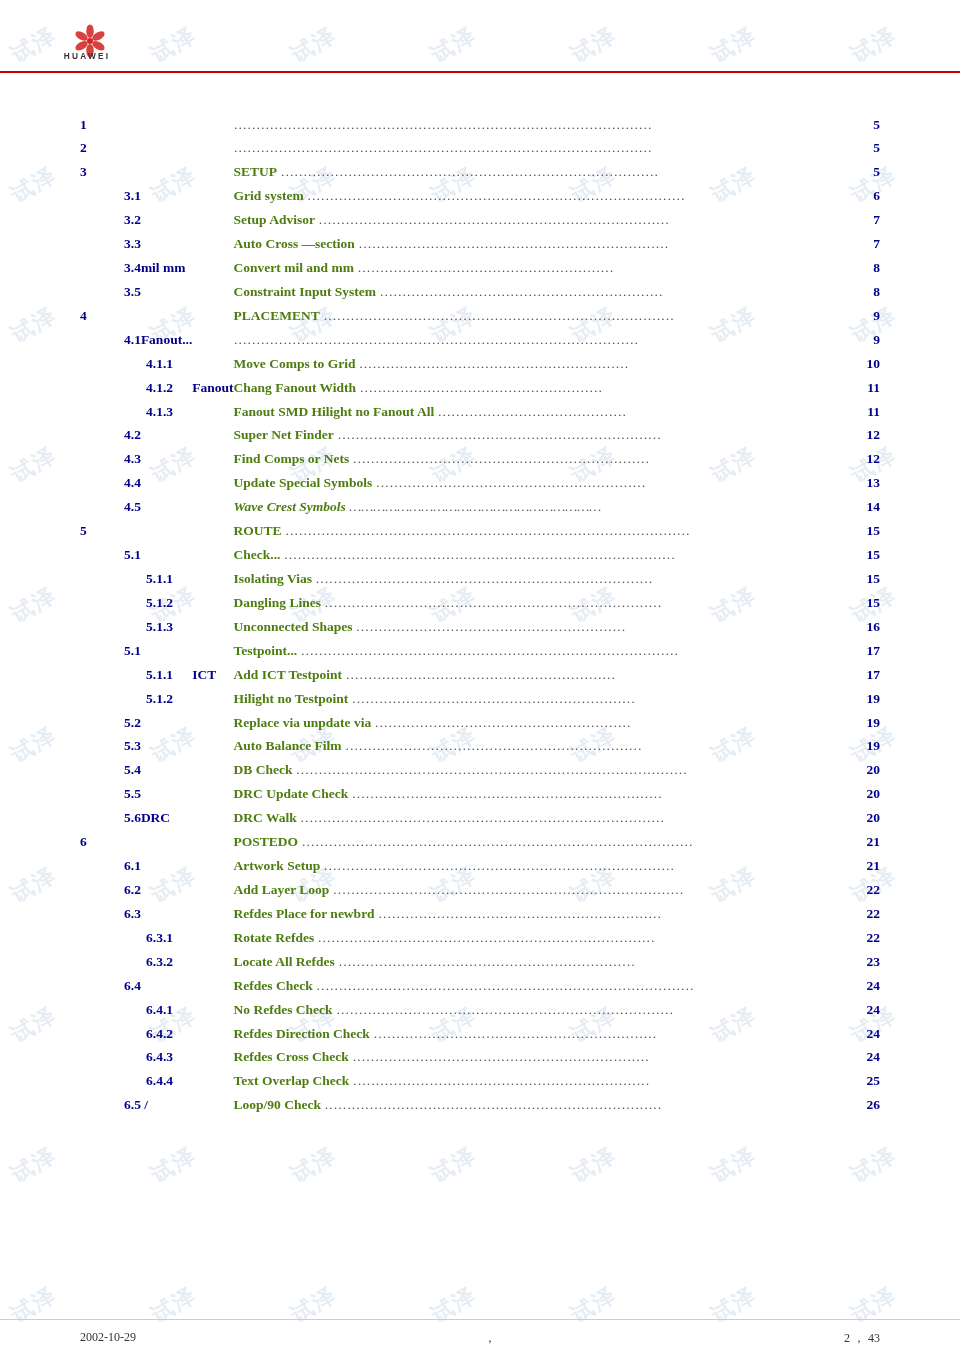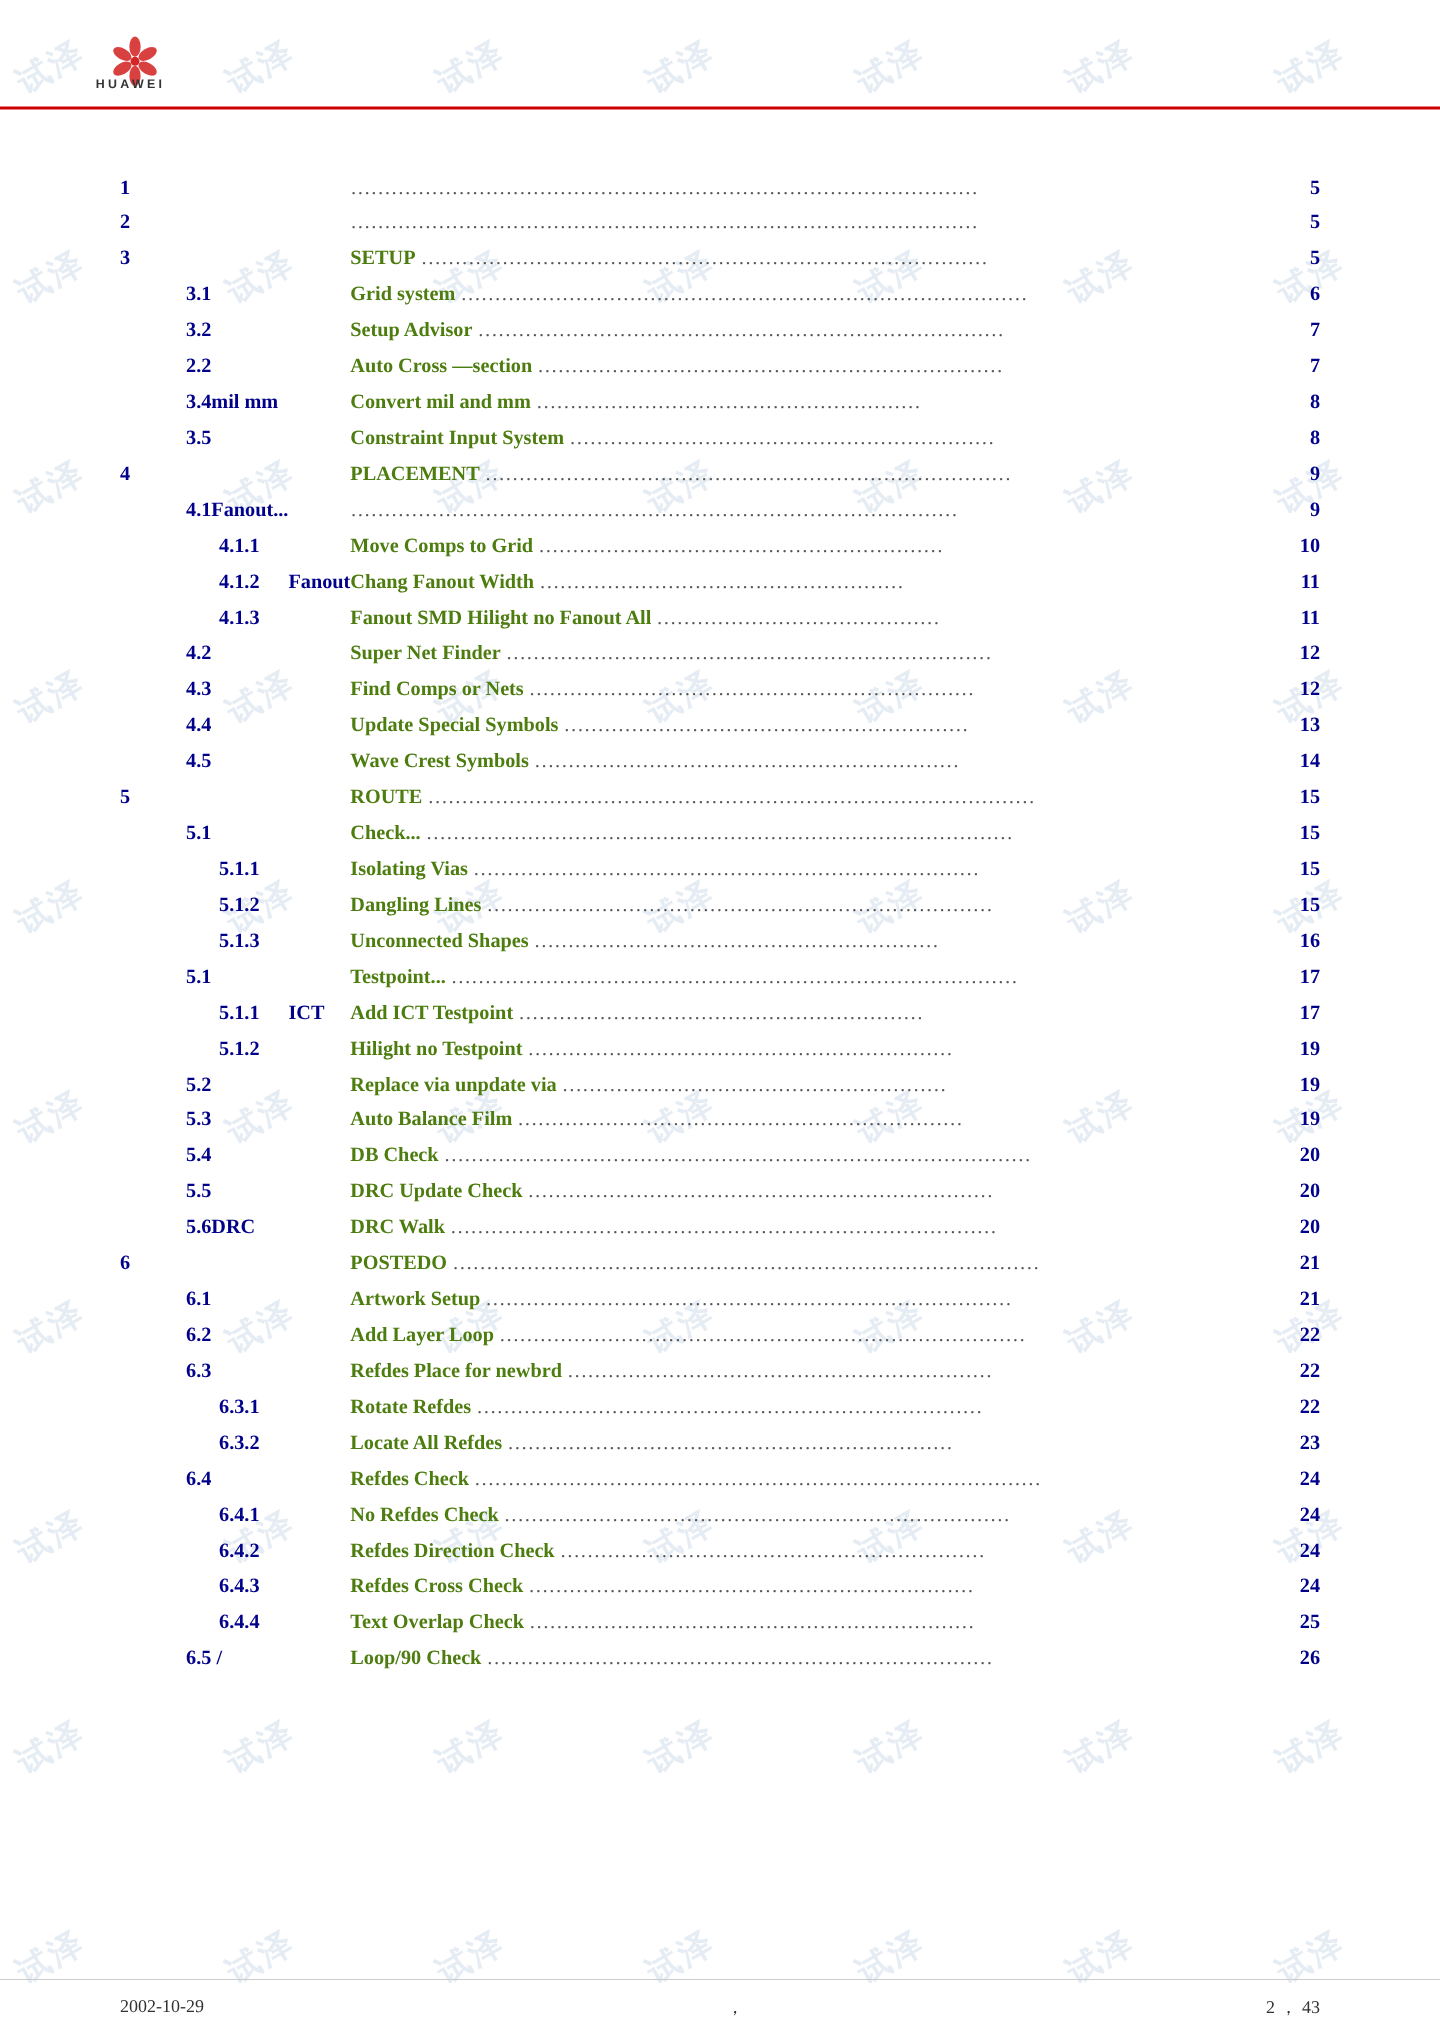--- a/index.html
+++ b/index.html
@@ -247,21 +247,21 @@
           <td style="width: 100%;"><span class="toc-title">Grid system</span><span class="dots-cell"> …………………………………………………………………………</span></td>
           <td class="toc-page">6</td>
         </tr>
         <tr>
           <td class="toc-num" style="padding-left: 44px;">3.2</td>
           <td class="toc-prefix"></td>
           <td style="width: 100%;"><span class="toc-title">Setup Advisor</span><span class="dots-cell"> ……………………………………………………………………</span></td>
           <td class="toc-page">7</td>
         </tr>
         <tr>
-          <td class="toc-num" style="padding-left: 44px;">2.2</td>
+          <td class="toc-num" style="padding-left: 44px;">3.3</td>
           <td class="toc-prefix"></td>
           <td style="width: 100%;"><span class="toc-title">Auto Cross —section</span><span class="dots-cell"> ……………………………………………………………</span></td>
           <td class="toc-page">7</td>
         </tr>
         <tr>
           <td class="toc-num" style="padding-left: 44px;">3.4mil  mm</td>
           <td class="toc-prefix"></td>
           <td style="width: 100%;"><span class="toc-title">Convert mil and mm</span><span class="dots-cell"> …………………………………………………</span></td>
           <td class="toc-page">8</td>
         </tr>
@@ -315,21 +315,21 @@
         </tr>
         <tr>
           <td class="toc-num" style="padding-left: 44px;">4.4</td>
           <td class="toc-prefix"></td>
           <td style="width: 100%;"><span class="toc-title">Update Special Symbols</span><span class="dots-cell"> ……………………………………………………</span></td>
           <td class="toc-page">13</td>
         </tr>
         <tr>
           <td class="toc-num" style="padding-left: 44px;">4.5</td>
           <td class="toc-prefix"></td>
-          <td style="width: 100%;"><span class="toc-title">Wave Crest Symbols</span><span class="dots-cell"> ………………………………………………………</span></td>
+          <td style="width: 100%; font-style: italic;"><span class="toc-title">Wave Crest Symbols</span><span class="dots-cell"> ………………………………………………………</span></td>
           <td class="toc-page">14</td>
         </tr>
         <tr>
           <td class="toc-num" style="padding-left: 0px;">5</td>
           <td class="toc-prefix"></td>
           <td style="width: 100%;"><span class="toc-title">ROUTE</span><span class="dots-cell"> ………………………………………………………………………………</span></td>
           <td class="toc-page">15</td>
         </tr>
         <tr>
           <td class="toc-num" style="padding-left: 44px;">5.1</td>

